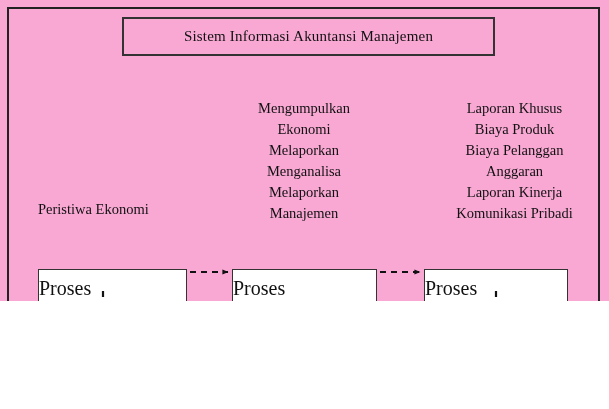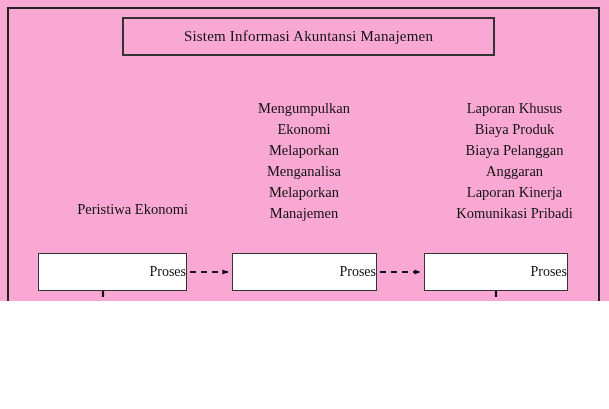--- a/index.html
+++ b/index.html
@@ -64,34 +64,35 @@
   .column-line {
     display: block;
     white-space: nowrap;
   }
   
   #economic-events-label {
     position: absolute;
     left: 38px;
     top: 201px;
     width: 150px;
-    text-align: right;
+    text-align: left;
     font-size: 14.5px;
     white-space: nowrap;
   }
   
   .process-box {
     position: absolute;
     border: 1.6px solid #333333;
     box-sizing: border-box;
     background: #ffffff;
     display: flex;
     align-items: center;
-    justify-content: flex-end;
-    font-size: 14px;
+    justify-content: flex-start;
+    font-size: 20px;
+    margin-top: 16px;
   }
   #process-box-1 { left: 38px;  top: 253px; width: 149px; height: 38px; }
   #process-box-2 { left: 232px; top: 253px; width: 145px; height: 38px; }
   #process-box-3 { left: 424px; top: 253px; width: 144px; height: 38px; }
   #process-box-4 { left: 233px; top: 345px; width: 142px; height: 36px; }
 
   
   #connectors {
     position: absolute;
     left: 0;

